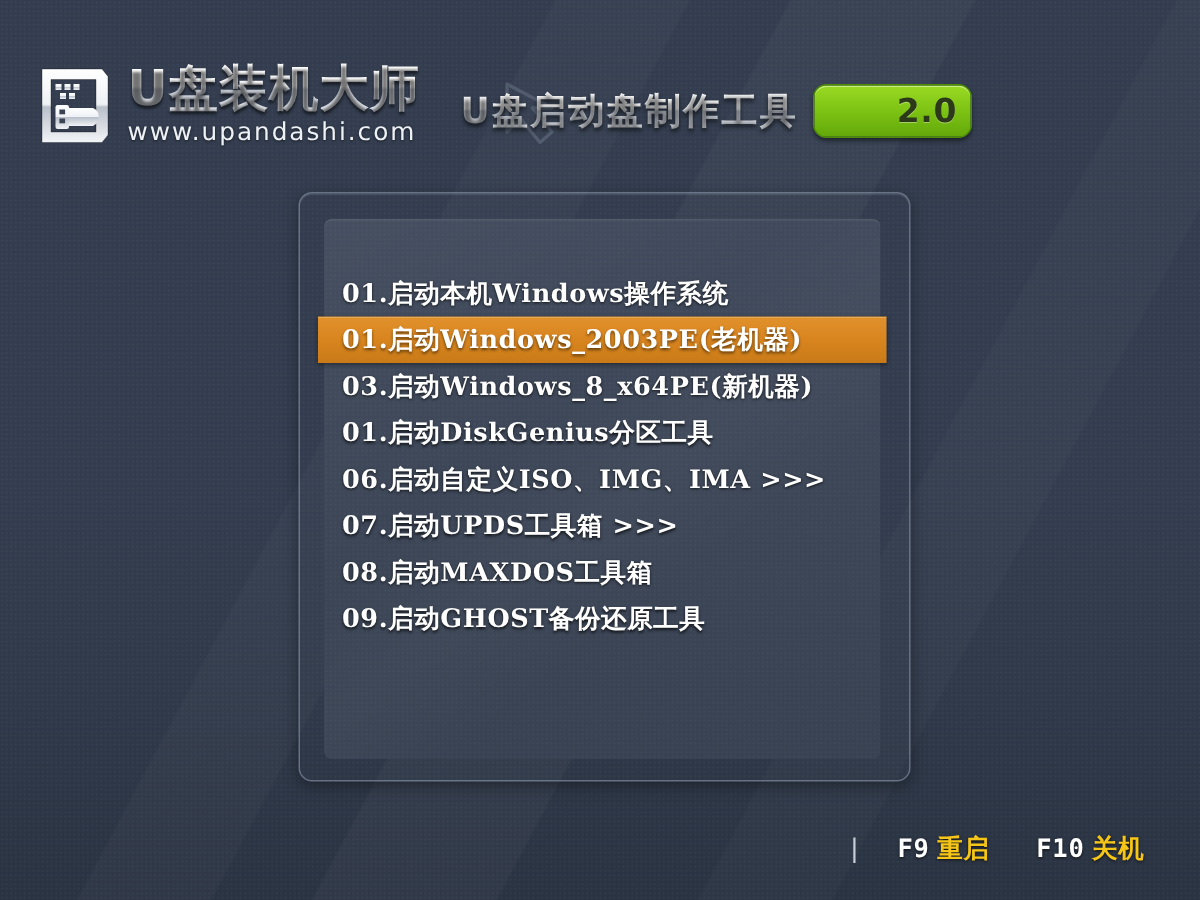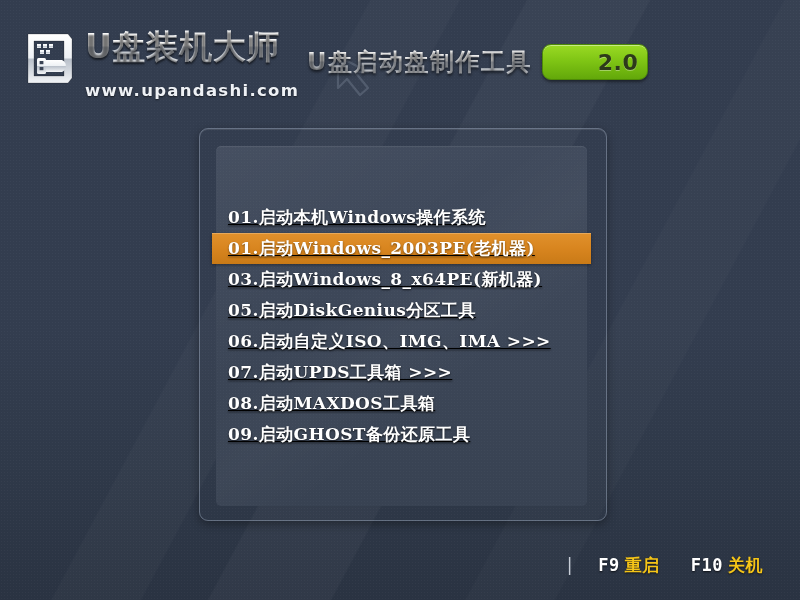--- a/index.html
+++ b/index.html
@@ -52,21 +52,21 @@
     width: 64px;
     height: 64px;
     opacity: 0.30;
     pointer-events: none;
   }
 
   
   #header {
     position: absolute;
     left: 0;
-    top: 0;
+    top: 12px;
     width: 670px;
     height: 112px;
   }
 
   #brand {
     position: absolute;
     left: 24px;
     top: 29px;
     display: flex;
     align-items: flex-start;
@@ -88,24 +88,24 @@
     background: linear-gradient(180deg,#ffffff 0%,#ffffff 46%,#c9ced6 52%,#eef1f5 100%);
     -webkit-background-clip: text;
     background-clip: text;
     -webkit-text-fill-color: transparent;
     text-shadow: 0 2px 2px rgba(0,0,0,0.55);
     white-space: nowrap;
   }
   #brand-url {
     font-family: "DejaVu Sans", sans-serif;
     font-size: 16.5px;
-    font-weight: bold;
+    font-weight: normal;
     letter-spacing: 1.3px;
     color: #eef1f5;
-    margin-top: 16px;
+    margin-top: 1px;
     text-shadow: 0 1px 2px rgba(0,0,0,0.6);
     white-space: nowrap;
   }
 
   #app-title-wrap {
     position: absolute;
     right: 22px;
     top: 44px;
     display: flex;
     align-items: center;
@@ -172,23 +172,22 @@
       radial-gradient(rgba(255,255,255,0.026) 0.6px, rgba(0,0,0,0) 0.7px),
       linear-gradient(142deg, rgba(255,255,255,0.030) 0%, rgba(255,255,255,0.000) 38%, rgba(255,255,255,0.022) 52%, rgba(255,255,255,0.000) 66%),
       linear-gradient(180deg, #404a5c 0%, #3c4657 55%, #384252 100%);
     background-size: 3px 3px, 100% 100%, 100% 100%;
     box-shadow: inset 0 1px 0 rgba(255,255,255,0.08);
   }
 
   #menu-list {
     position: absolute;
     left: -4px;
-    top: 56px;
+    top: 34px;
     width: 379px;
-    text-decoration: underline;
   }
 
   .menu-item {
     position: relative;
     height: 31px;
     display: flex;
     align-items: center;
     padding-left: 16px;
     box-sizing: border-box;
     font-family: "DejaVu Serif", "Liberation Serif", serif;
@@ -287,21 +286,21 @@
 
   </div>
 
   <div id="menu-outer">
     <div id="menu-inner">
 
       <div id="menu-list">
         <div class="menu-item">01.启动本机Windows操作系统</div>
         <div class="menu-item selected">01.启动Windows_2003PE(老机器)</div>
         <div class="menu-item">03.启动Windows_8_x64PE(新机器)</div>
-        <div class="menu-item">05.启动DiskGenius分区工具</div>
+        <div class="menu-item">01.启动DiskGenius分区工具</div>
         <div class="menu-item">06.启动自定义ISO、IMG、IMA &gt;&gt;&gt;</div>
         <div class="menu-item">07.启动UPDS工具箱 &gt;&gt;&gt;</div>
         <div class="menu-item">08.启动MAXDOS工具箱</div>
         <div class="menu-item">09.启动GHOST备份还原工具</div>
       </div>
 
     </div>
   </div>
 
   <div id="footer-hint">

